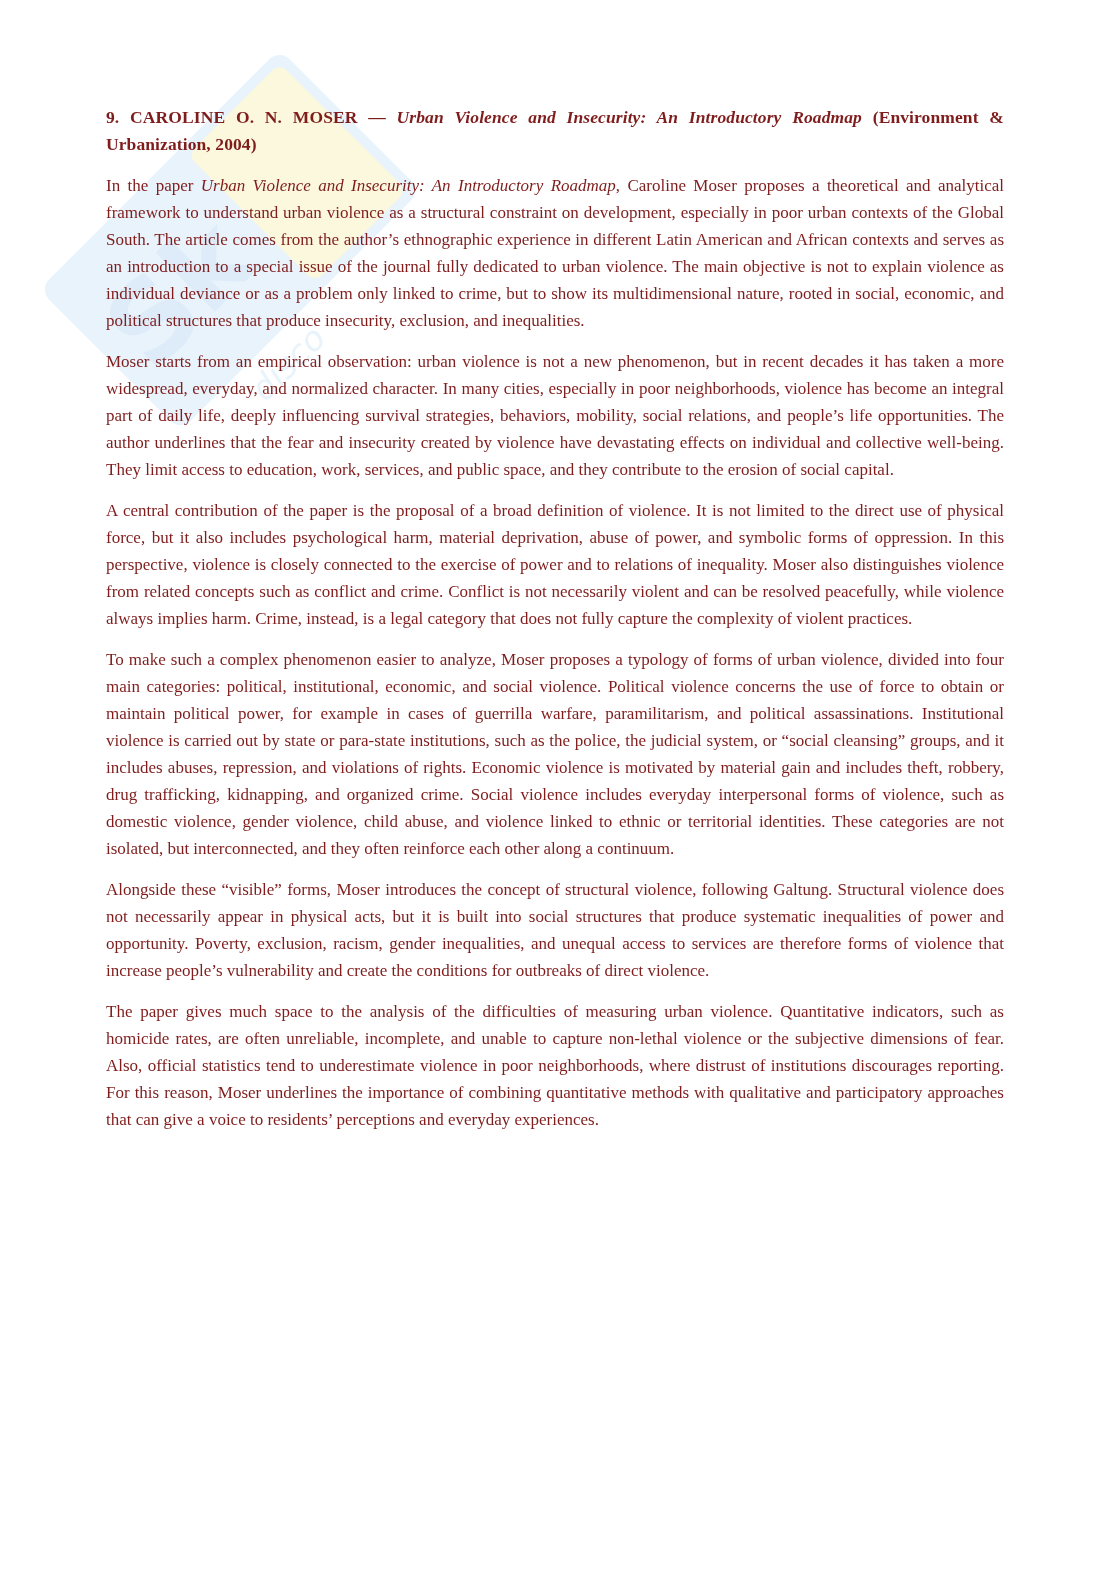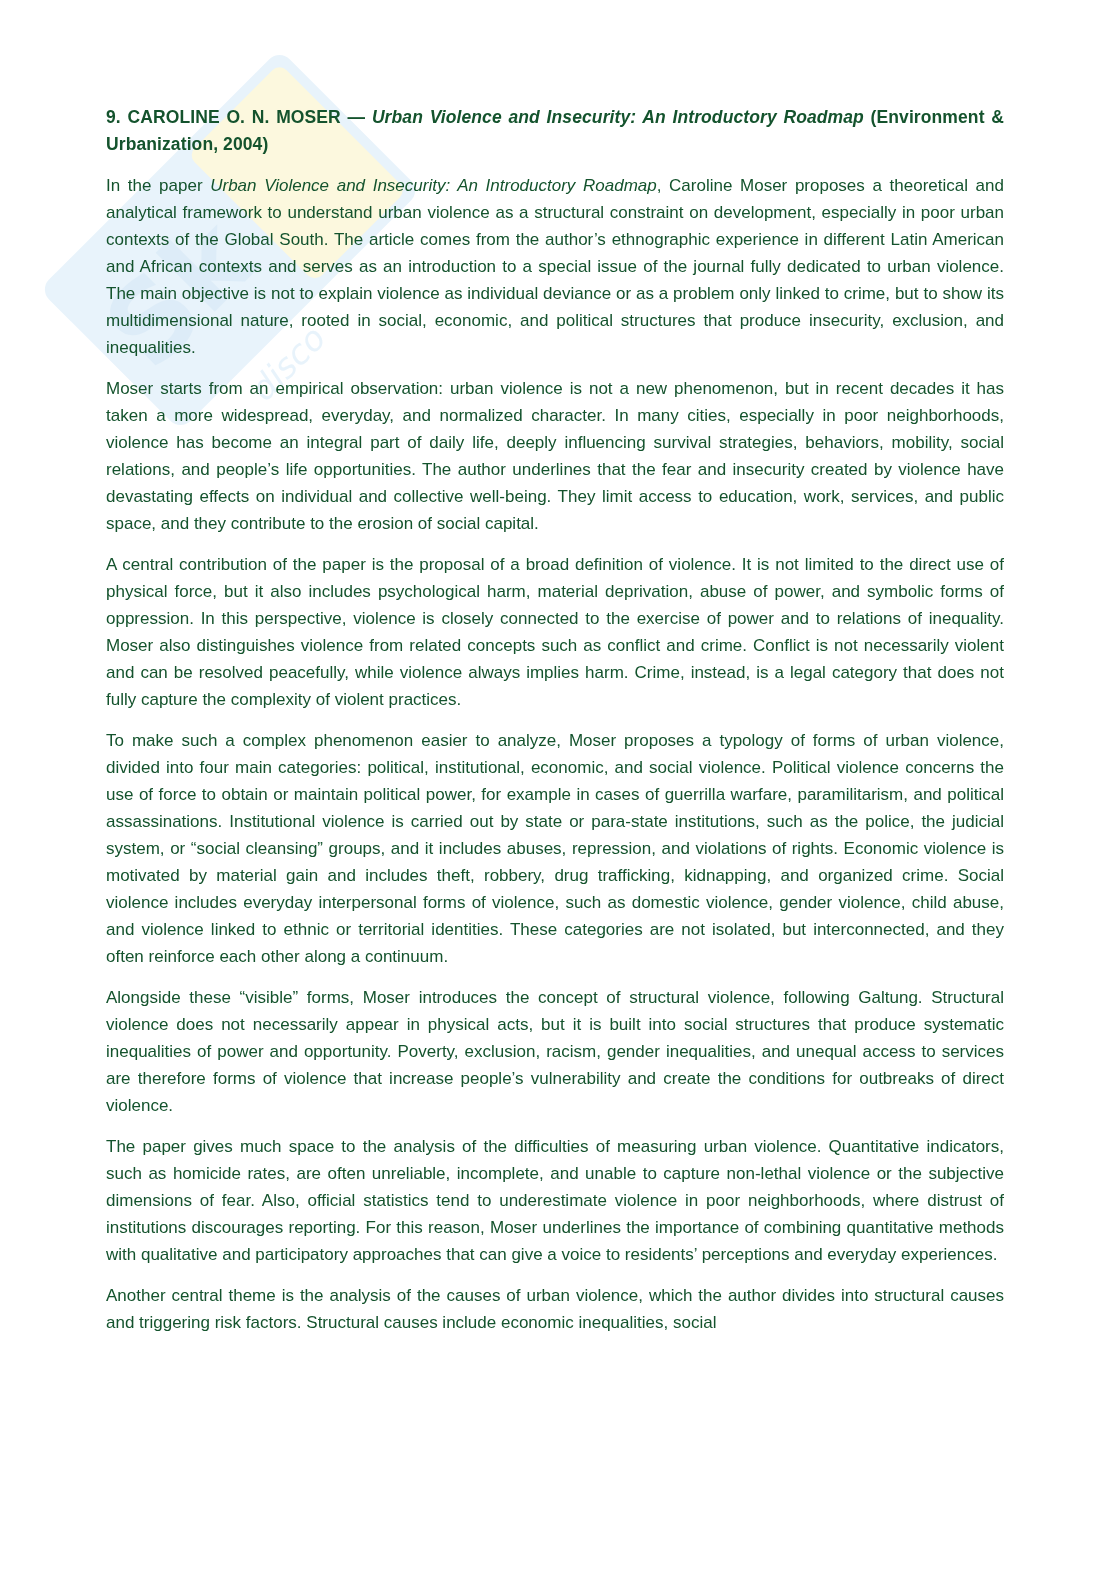--- a/index.html
+++ b/index.html
@@ -1,22 +1,22 @@
 <!DOCTYPE html>
 <html><head>
   <meta charset="utf-8">
   <style>
     html, body { margin: 0; padding: 0; background: #ffffff; }
     body { width: 1116px; height: 1579px; position: relative; overflow: hidden; }
     .page { position: absolute; left: 0; top: 0; width: 1116px; height: 1579px; background: #fff; }
     .watermark { position: absolute; left: 20px; top: 20px; width: 420px; height: 440px; pointer-events: none; opacity: 0.55; }
     .content {
       position: absolute; left: 106px; top: 104px; width: 898px;
-      font-family: Liberation Sans, sans-serif;
-      color: #14532d;
+      font-family: Liberation Serif, serif;
+      color: #7f1d1d;
     }
     .heading {
       font-weight: bold; font-size: 17.5px; line-height: 27px;
       text-align: justify; margin: 0 0 14px 0; letter-spacing: 0.1px;
     }
     .heading .title-italic { font-style: italic; }
     p.para {
       font-size: 17px; line-height: 27px; text-align: justify;
       margin: 0 0 14px 0; letter-spacing: 0px;
     }
@@ -41,15 +41,14 @@
       <span>9. CAROLINE O. N. MOSER — </span><span class="title-italic">Urban Violence and Insecurity: An Introductory Roadmap</span><span> (Environment &amp; Urbanization, 2004)</span>
     </div>
 
     <p class="para"><span>In the paper </span><span class="em">Urban Violence and Insecurity: An Introductory Roadmap</span><span>, Caroline Moser proposes a theoretical and analytical framework to understand urban violence as a structural constraint on development, especially in poor urban contexts of the Global South. The article comes from the author’s ethnographic experience in different Latin American and African contexts and serves as an introduction to a special issue of the journal fully dedicated to urban violence. The main objective is not to explain violence as individual deviance or as a problem only linked to crime, but to show its multidimensional nature, rooted in social, economic, and political structures that produce insecurity, exclusion, and inequalities.</span></p>
 
     <p class="para">Moser starts from an empirical observation: urban violence is not a new phenomenon, but in recent decades it has taken a more widespread, everyday, and normalized character. In many cities, especially in poor neighborhoods, violence has become an integral part of daily life, deeply influencing survival strategies, behaviors, mobility, social relations, and people’s life opportunities. The author underlines that the fear and insecurity created by violence have devastating effects on individual and collective well-being. They limit access to education, work, services, and public space, and they contribute to the erosion of social capital.</p>
     <p class="para">A central contribution of the paper is the proposal of a broad definition of violence. It is not limited to the direct use of physical force, but it also includes psychological harm, material deprivation, abuse of power, and symbolic forms of oppression. In this perspective, violence is closely connected to the exercise of power and to relations of inequality. Moser also distinguishes violence from related concepts such as conflict and crime. Conflict is not necessarily violent and can be resolved peacefully, while violence always implies harm. Crime, instead, is a legal category that does not fully capture the complexity of violent practices.</p>
     <p class="para">To make such a complex phenomenon easier to analyze, Moser proposes a typology of forms of urban violence, divided into four main categories: political, institutional, economic, and social violence. Political violence concerns the use of force to obtain or maintain political power, for example in cases of guerrilla warfare, paramilitarism, and political assassinations. Institutional violence is carried out by state or para-state institutions, such as the police, the judicial system, or “social cleansing” groups, and it includes abuses, repression, and violations of rights. Economic violence is motivated by material gain and includes theft, robbery, drug trafficking, kidnapping, and organized crime. Social violence includes everyday interpersonal forms of violence, such as domestic violence, gender violence, child abuse, and violence linked to ethnic or territorial identities. These categories are not isolated, but interconnected, and they often reinforce each other along a continuum.</p>
     <p class="para">Alongside these “visible” forms, Moser introduces the concept of structural violence, following Galtung. Structural violence does not necessarily appear in physical acts, but it is built into social structures that produce systematic inequalities of power and opportunity. Poverty, exclusion, racism, gender inequalities, and unequal access to services are therefore forms of violence that increase people’s vulnerability and create the conditions for outbreaks of direct violence.</p>
     <p class="para">The paper gives much space to the analysis of the difficulties of measuring urban violence. Quantitative indicators, such as homicide rates, are often unreliable, incomplete, and unable to capture non-lethal violence or the subjective dimensions of fear. Also, official statistics tend to underestimate violence in poor neighborhoods, where distrust of institutions discourages reporting. For this reason, Moser underlines the importance of combining quantitative methods with qualitative and participatory approaches that can give a voice to residents’ perceptions and everyday experiences.</p>
-    <p class="para">Another central theme is the analysis of the causes of urban violence, which the author divides into structural causes and triggering risk factors. Structural causes include economic inequalities, social</p>
   </div>
 </div>
 
 </body></html>

